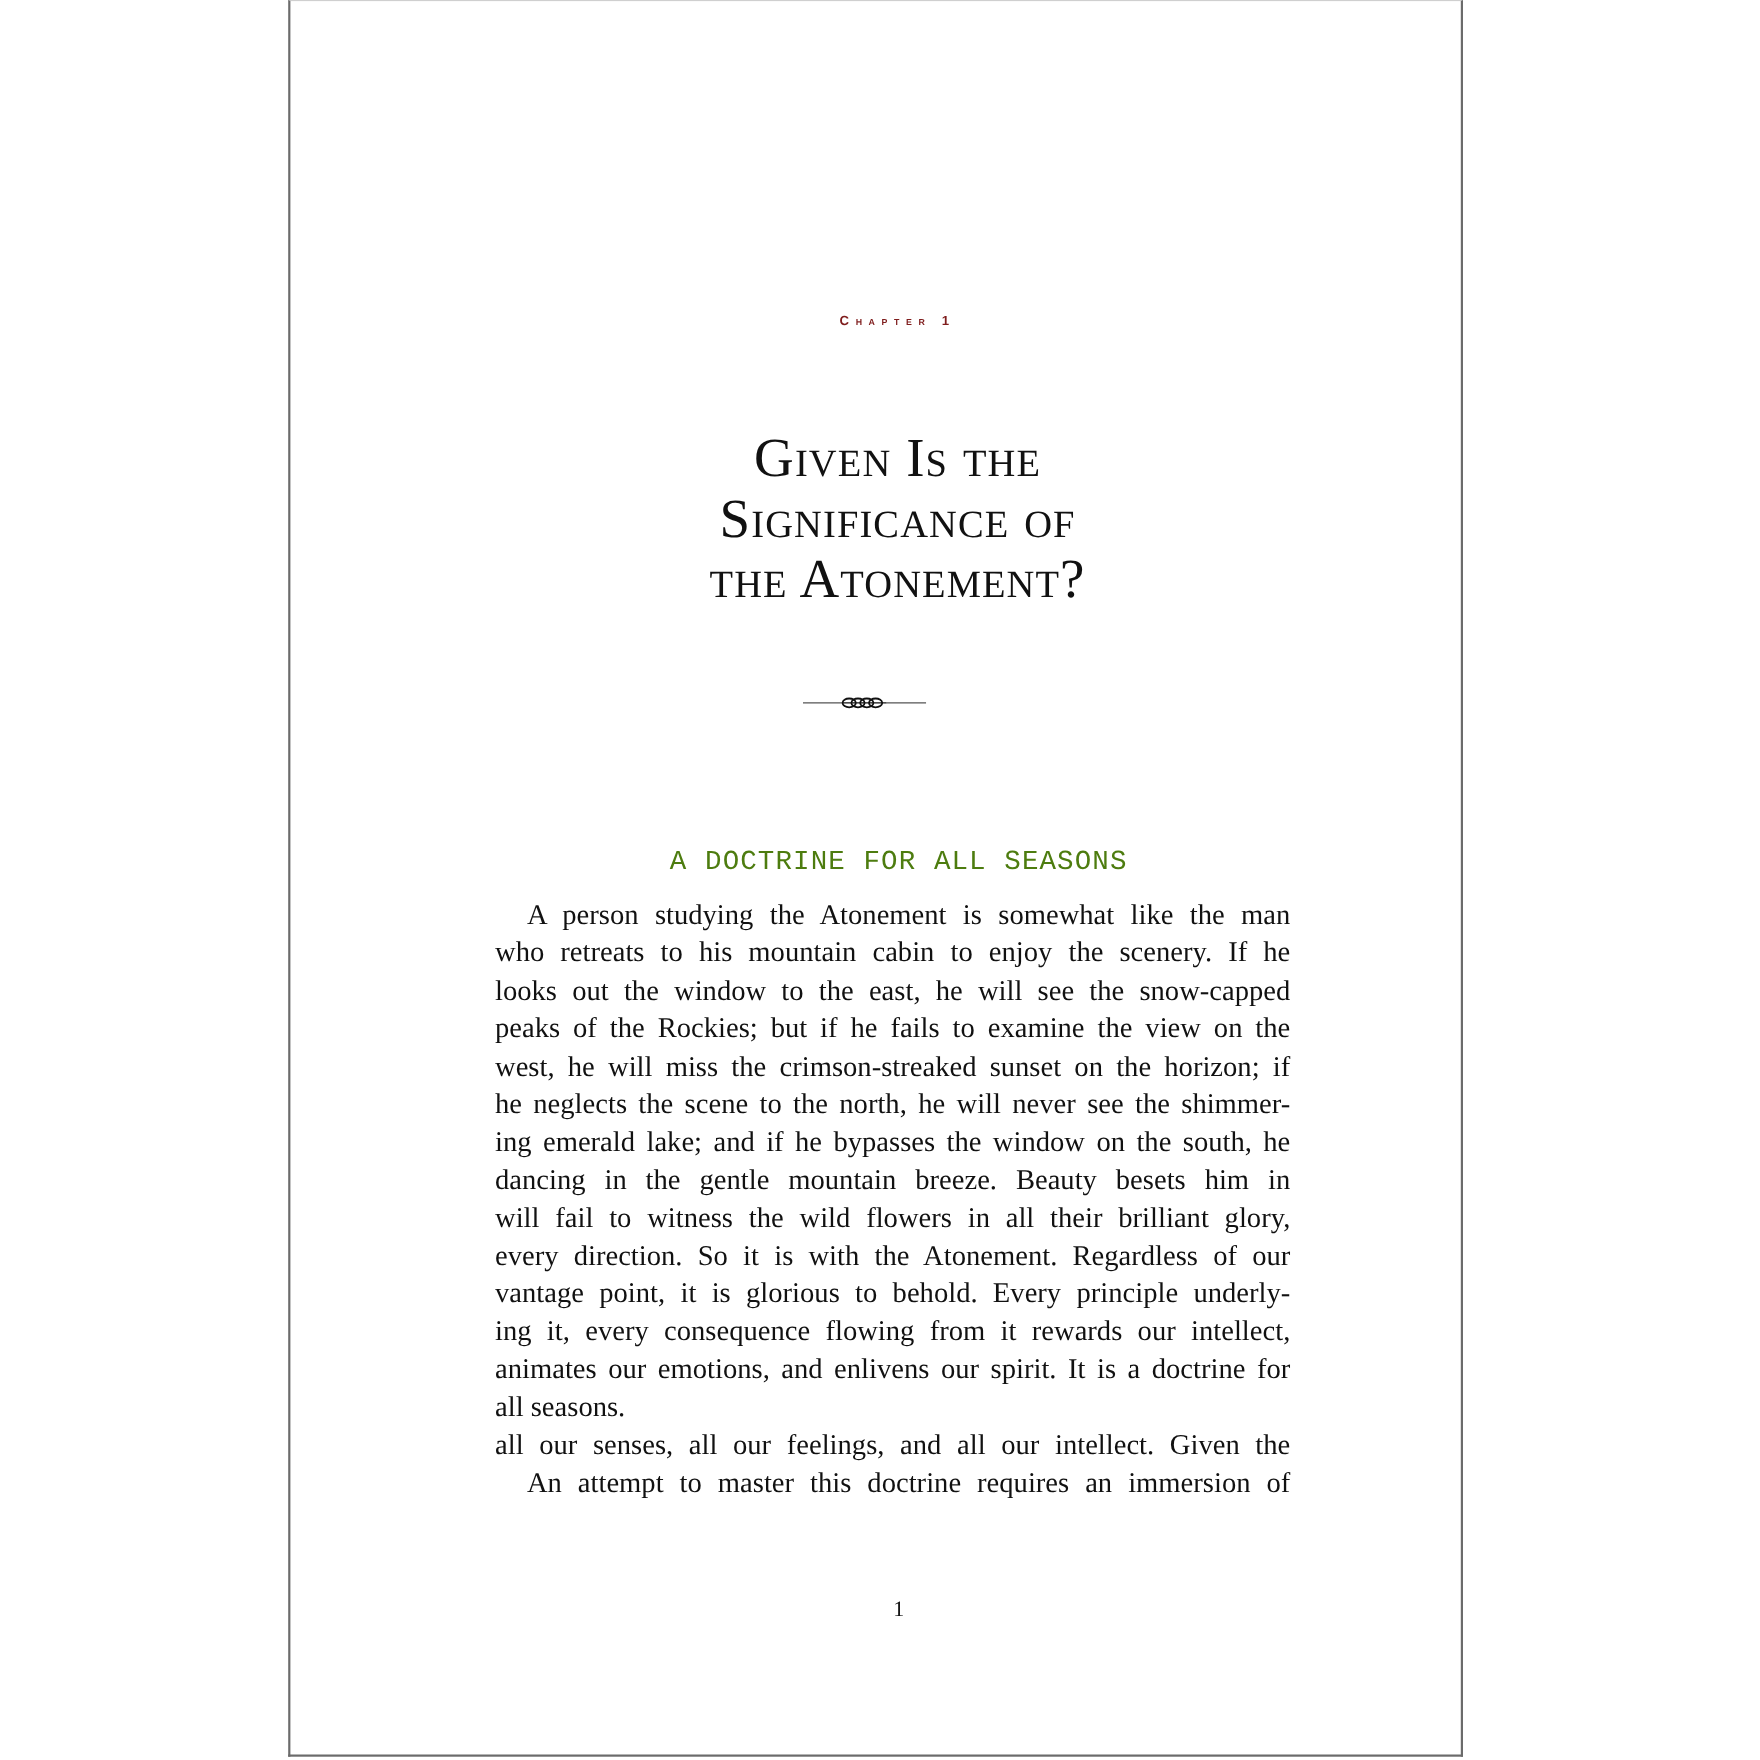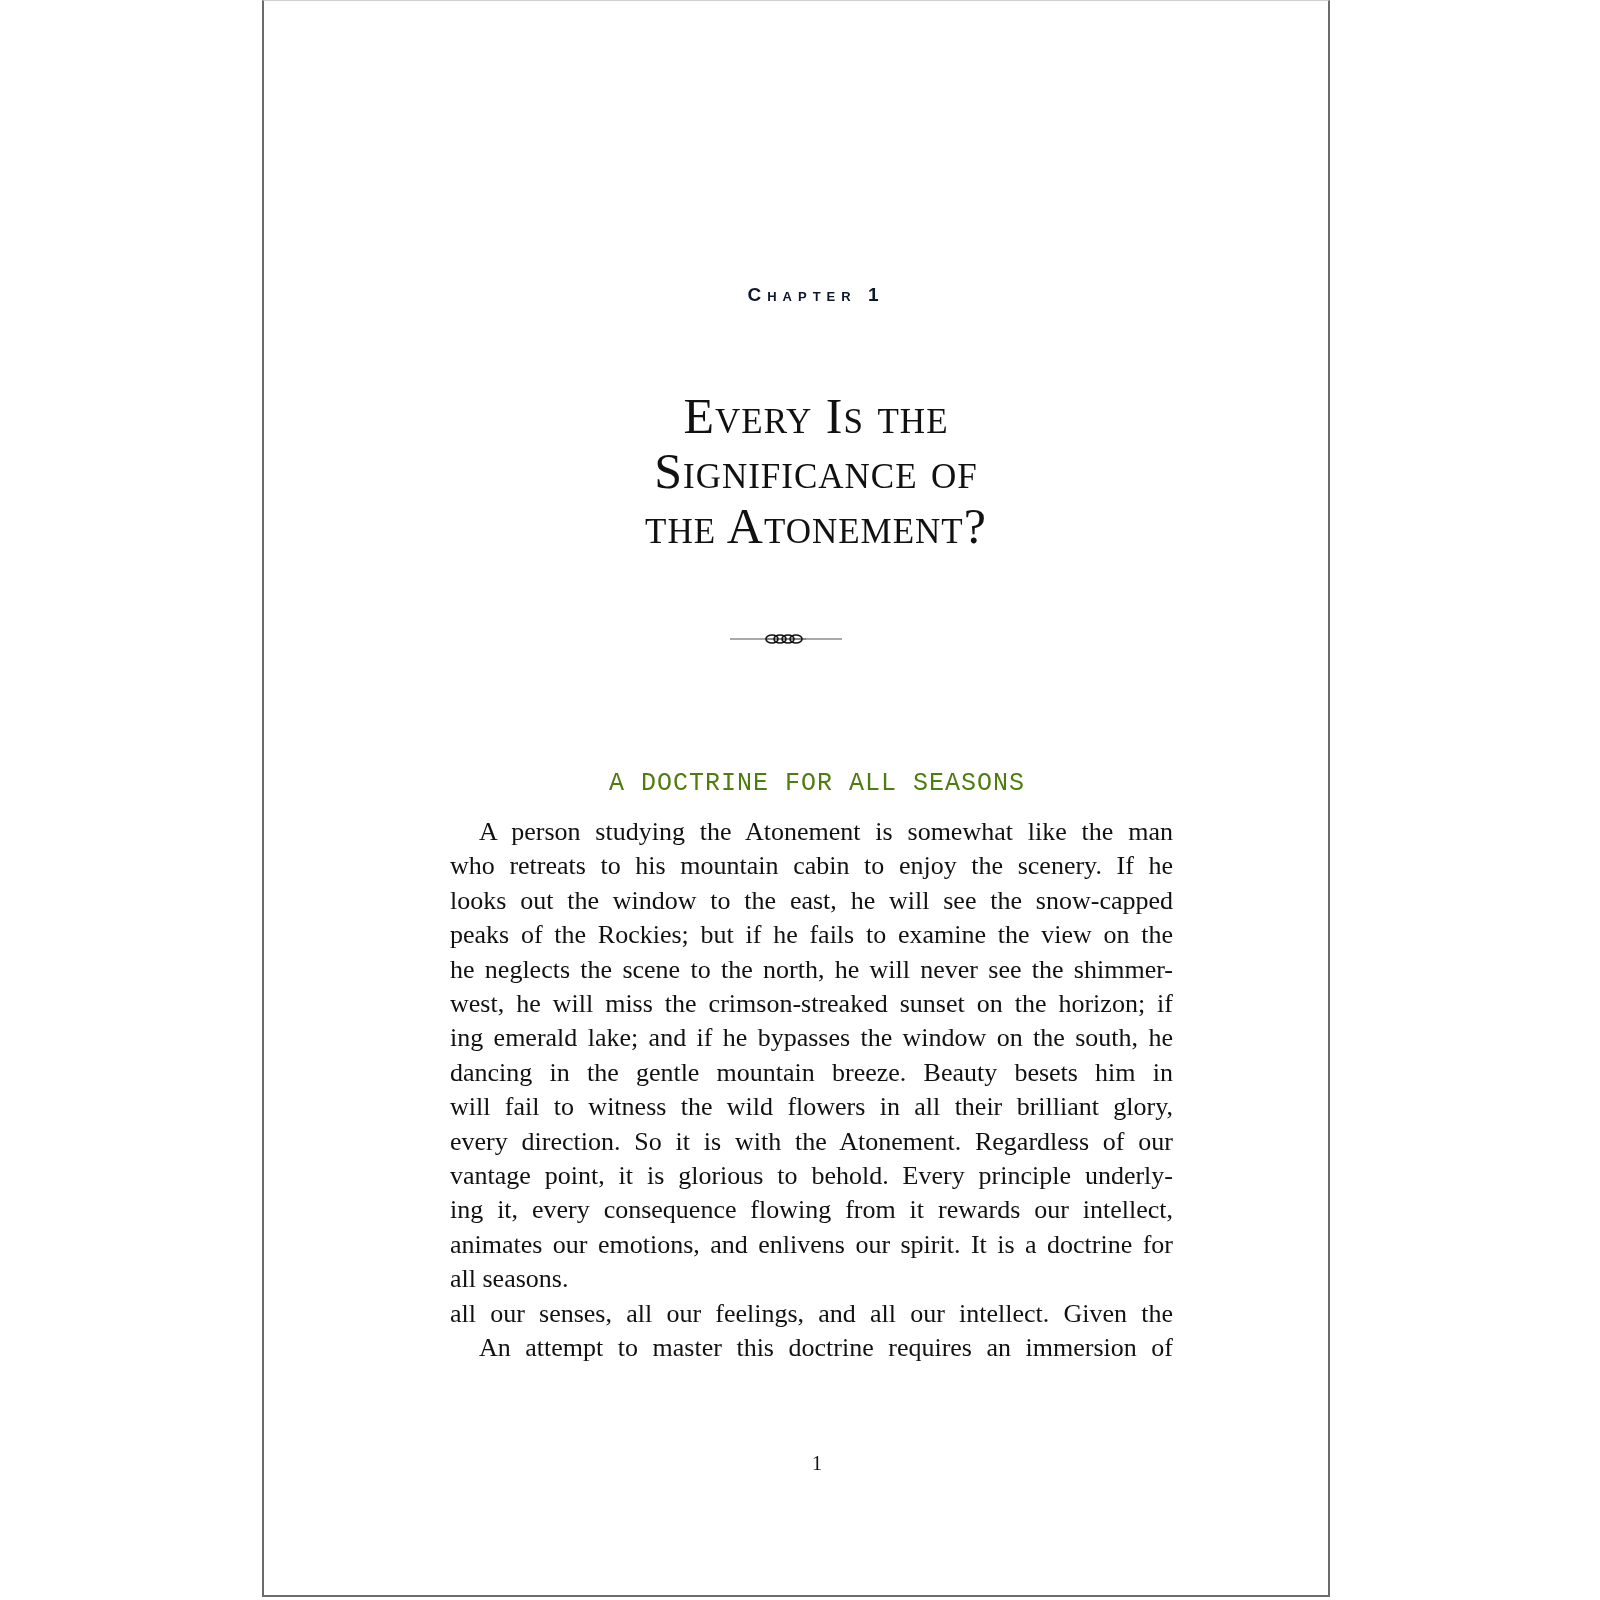--- a/index.html
+++ b/index.html
@@ -29,23 +29,23 @@
       background: #ffffff;
     }
     .chapter-label {
       position: absolute;
       left: 0;
       width: 100%;
       top: 283px;
       text-align: center;
       font-family: "Liberation Sans", "DejaVu Sans", sans-serif;
       font-weight: bold;
-      font-size: 19px;
+      font-size: 12px;
       letter-spacing: 6px;
-      color: #0f172a;
+      color: #7f1d1d;
       padding-left: 40px;
       box-sizing: border-box;
     }
     .chapter-title {
       position: absolute;
       left: 0;
       width: 100%;
       top: 388px;
       text-align: center;
       font-family: "Liberation Serif", "DejaVu Serif", serif;
@@ -120,21 +120,21 @@
 </head>
 <body>
 
 <div class="page">
 
   <div class="chapter-label">
     <span style="font-variant: small-caps; text-transform: none;">Chapter 1</span>
   </div>
 
   <div class="chapter-title">
-    <span class="line">Every Is the</span>
+    <span class="line">Given Is the</span>
     <span class="line">Significance of</span>
     <span class="line">the Atonement?</span>
   </div>
 
   <div class="ornament">
     <svg width="112" height="20" viewBox="0 0 112 20" xmlns="http://www.w3.org/2000/svg">
       <line x1="0" y1="10" x2="36" y2="10" stroke="#555" stroke-width="1.2"></line>
       <line x1="76" y1="10" x2="112" y2="10" stroke="#555" stroke-width="1.2"></line>
       <g fill="none" stroke="#111" stroke-width="1.6">
         <ellipse cx="42" cy="10" rx="6" ry="4"></ellipse>
@@ -147,22 +147,22 @@
   </div>
 
   <div class="section-heading">A DOCTRINE FOR ALL SEASONS</div>
 
   <div class="body-text">
     <p>
       <span class="line first" style="display: block; white-space: nowrap; word-spacing: 8.34896px;">A person studying the Atonement is somewhat like the man</span>
       <span class="line" style="display: block; white-space: nowrap; word-spacing: 8.11932px;">who retreats to his mountain cabin to enjoy the scenery. If he</span>
       <span class="line" style="display: block; white-space: nowrap; word-spacing: 7.3054px;">looks out the window to the east, he will see the snow-capped</span>
       <span class="line" style="display: block; white-space: nowrap; word-spacing: 5.24038px;">peaks of the Rockies; but if he fails to examine the view on the</span>
+      <span class="line" style="display: block; white-space: nowrap; word-spacing: 5.50625px;">west, he will miss the crimson-streaked sunset on the horizon; if</span>
       <span class="line" style="display: block; white-space: nowrap; word-spacing: 3.79818px;">he neglects the scene to the north, he will never see the shimmer-</span>
-      <span class="line" style="display: block; white-space: nowrap; word-spacing: 5.50625px;">west, he will miss the crimson-streaked sunset on the horizon; if</span>
       <span class="line" style="display: block; white-space: nowrap; word-spacing: 3.86979px;">ing emerald lake; and if he bypasses the window on the south, he</span>
       <span class="line" style="display: block; white-space: nowrap; word-spacing: 10.6979px;">dancing in the gentle mountain breeze. Beauty besets him in</span>
       <span class="line" style="display: block; white-space: nowrap; word-spacing: 7.84943px;">will fail to witness the wild flowers in all their brilliant glory,</span>
       <span class="line" style="display: block; white-space: nowrap; word-spacing: 7.3125px;">every direction. So it is with the Atonement. Regardless of our</span>
       <span class="line" style="display: block; white-space: nowrap; word-spacing: 7.40278px;">vantage point, it is glorious to behold. Every principle underly-</span>
       <span class="line" style="display: block; white-space: nowrap; word-spacing: 7.41146px;">ing it, every consequence flowing from it rewards our intellect,</span>
       <span class="line" style="display: block; white-space: nowrap; word-spacing: 3.95881px;">animates our emotions, and enlivens our spirit. It is a doctrine for</span>
       <span class="line last">all seasons.</span>
     </p>
     <p>

